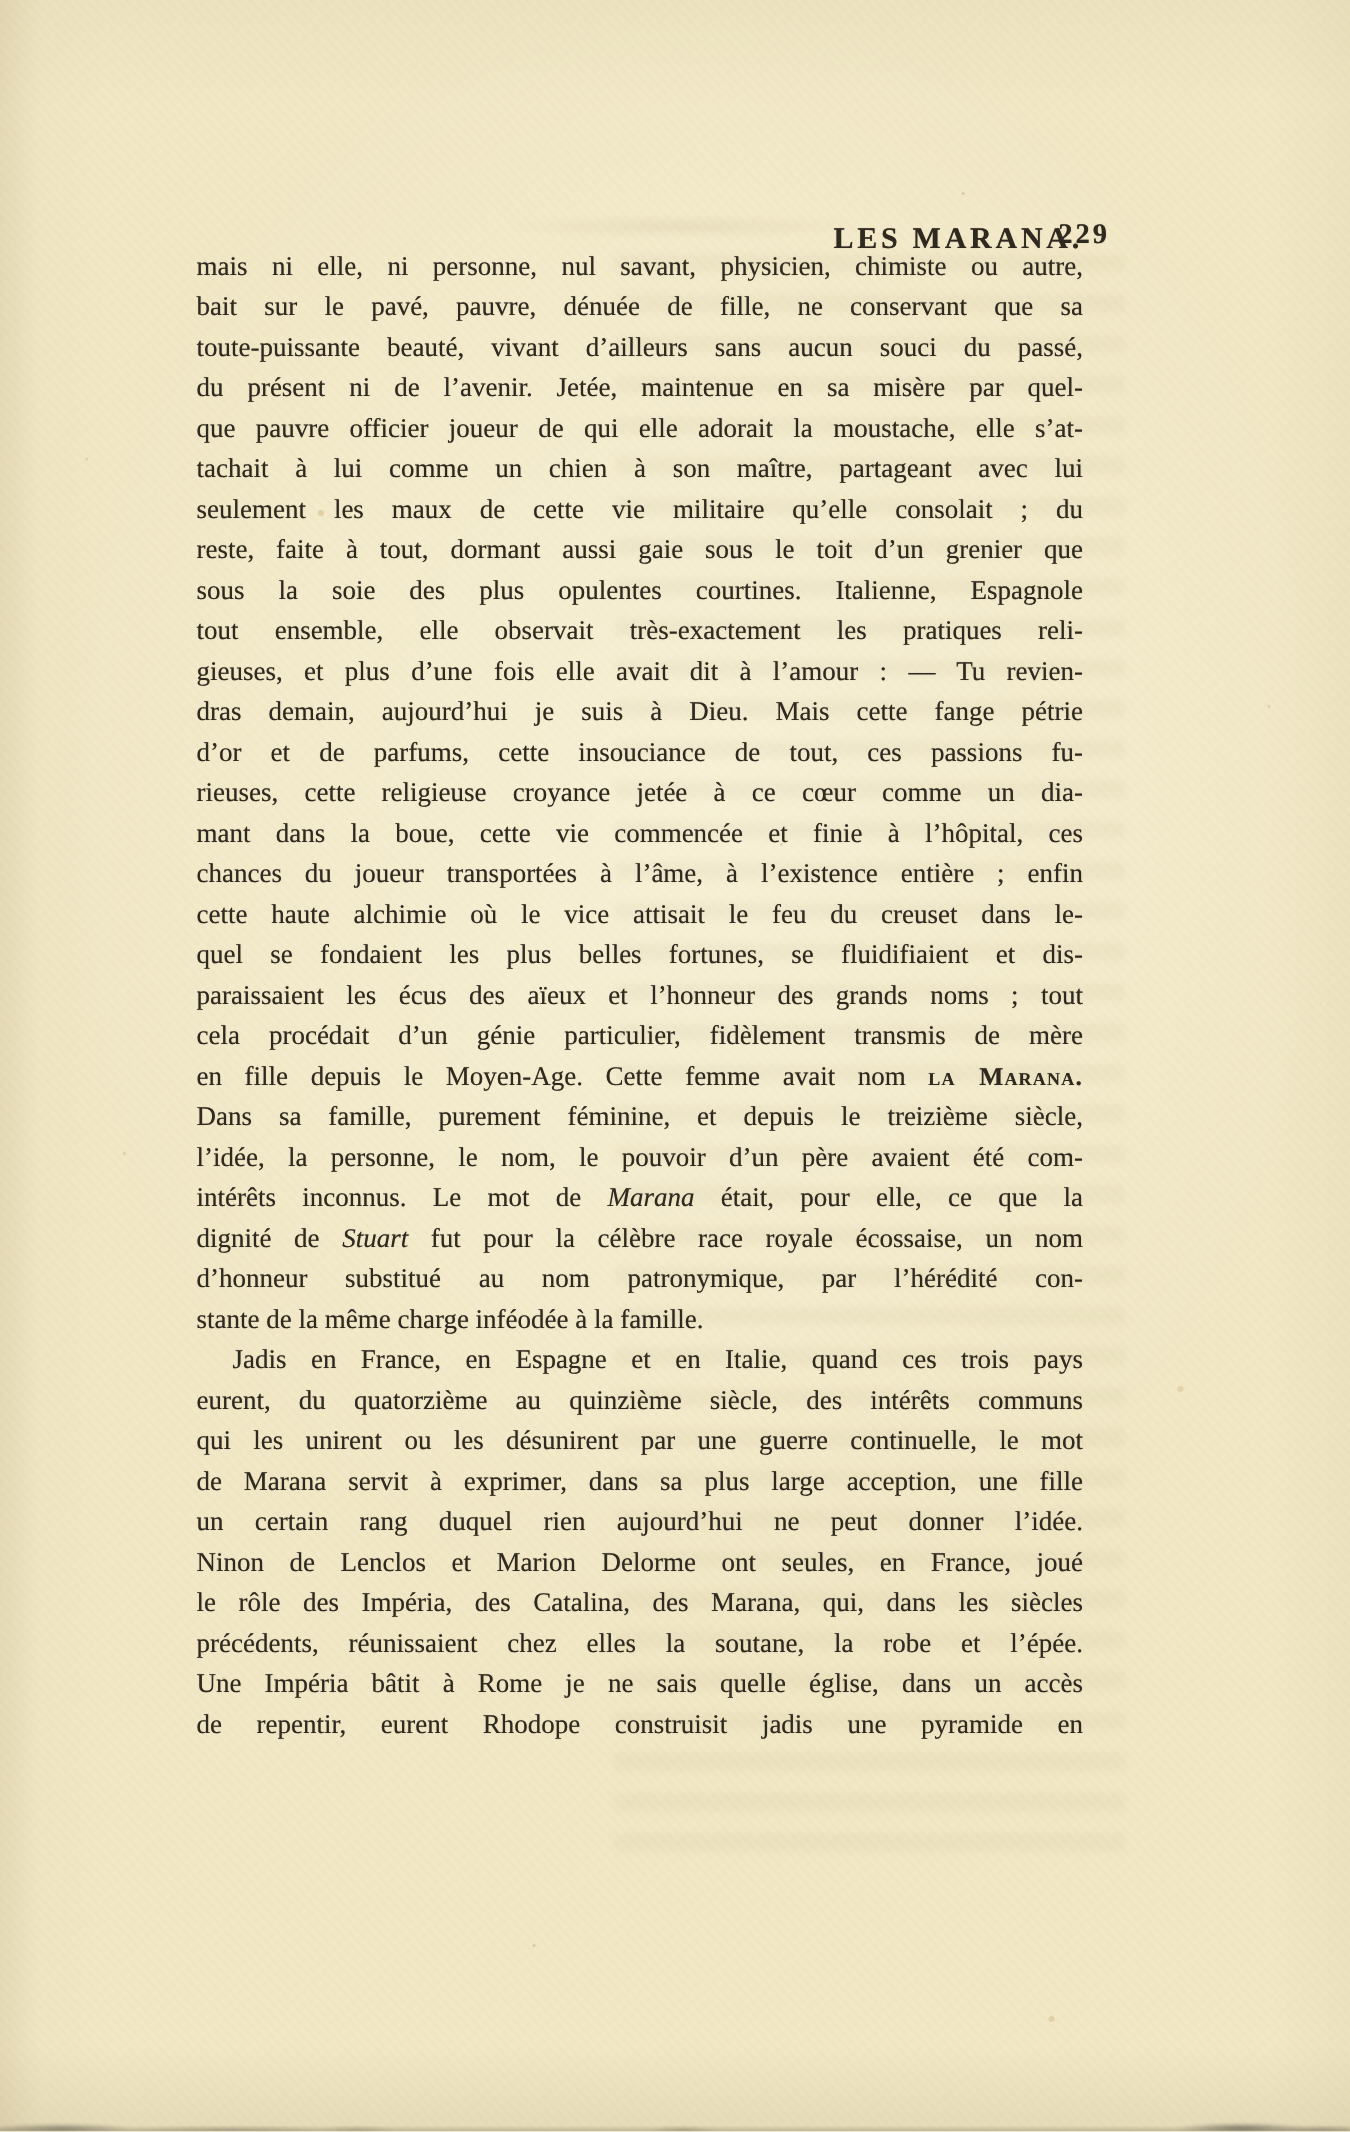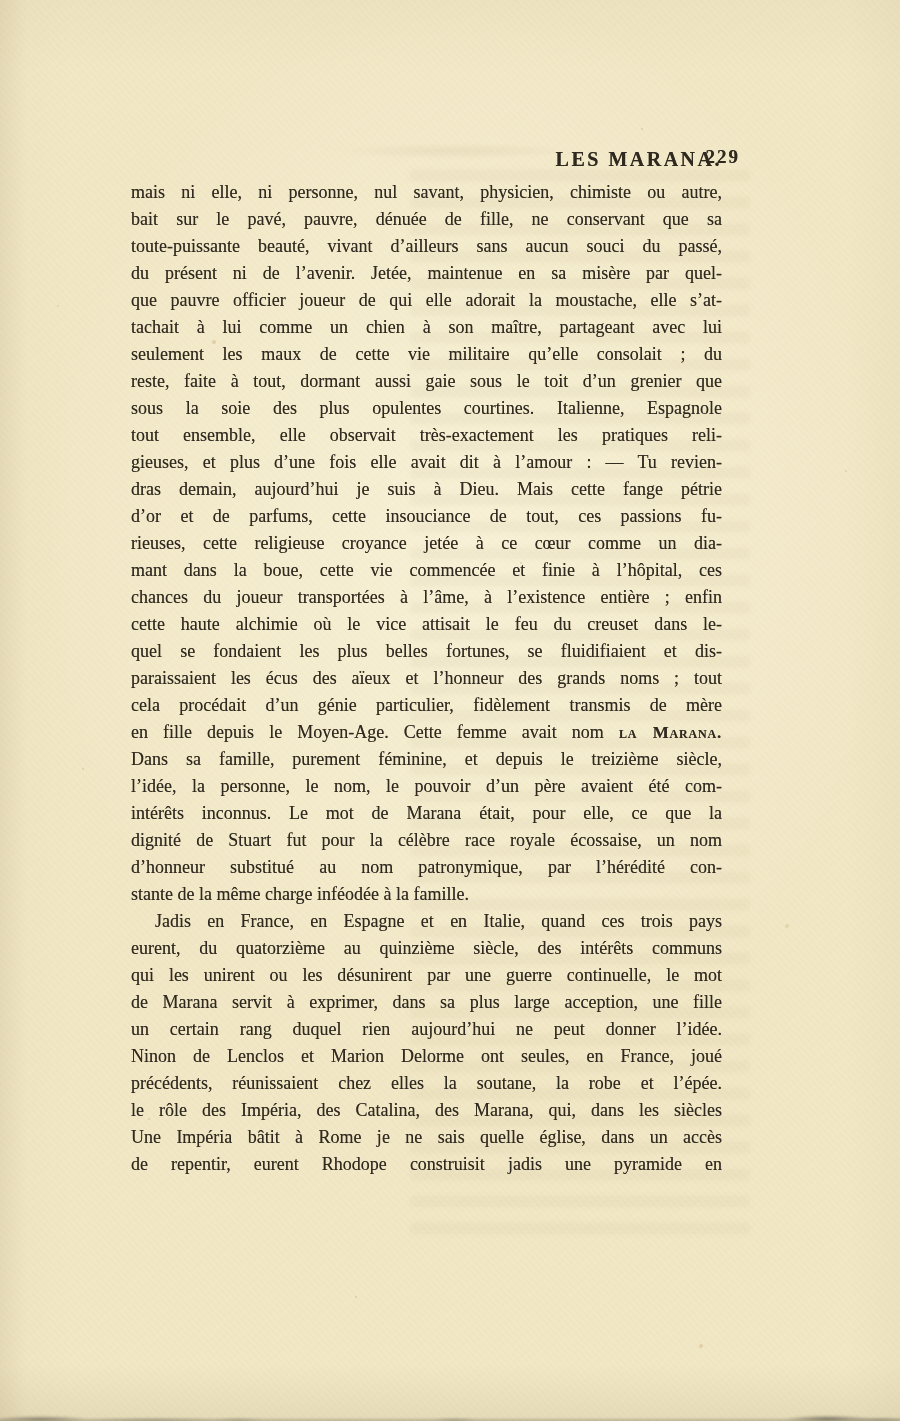--- a/index.html
+++ b/index.html
@@ -41,34 +41,34 @@
   .page-number {
     position: absolute; right: -18px; top: 0;
     font-size: 19px; font-weight: bold;
     letter-spacing: 2px;
     text-shadow: 0 0 0.5px rgba(48,41,31,0.65);
     margin-left: 20px;
   }
 
   
   .text-block {
-    position: absolute; left: 131px; top: 179px; width: 591px;
+    position: absolute; left: 131px; top: 164px; width: 591px;
   }
   .line {
     font-size: 18px;
     line-height: 27px;
     height: 27px;
     text-align: justify;
     text-align-last: justify;
     white-space: normal;
     text-shadow: 0 0 0.5px rgba(48,41,31,0.55);
   }
   .line.indent { text-indent: 24px; }
   .line.flush { text-align-last: left; }
-  .italic { }
+  .italic { font-style: italic; }
   .smallcaps { font-variant: small-caps; letter-spacing: 0.8px; font-weight: bold; font-size: 17px; }
 
   
   .bleed-through {
     position: absolute; left: 410px; top: 170px; width: 340px; height: 1070px;
     background: repeating-linear-gradient(180deg,
       rgba(148,126,82,0.05) 0 11px, rgba(148,126,82,0) 11px 27px);
     filter: blur(2px);
     pointer-events: none;
   }
@@ -161,22 +161,22 @@
       <div class="line"><span>intérêts inconnus. Le mot de </span><span class="italic">Marana</span><span> était, pour elle, ce que la</span></div>
       <div class="line"><span>dignité de </span><span class="italic">Stuart</span><span> fut pour la célèbre race royale écossaise, un nom</span></div>
       <div class="line"><span>d’honneur substitué au nom patronymique, par l’hérédité con-</span></div>
       <div class="line flush"><span>stante de la même charge inféodée à la famille.</span></div>
       <div class="line indent"><span>Jadis en France, en Espagne et en Italie, quand ces trois pays</span></div>
       <div class="line"><span>eurent, du quatorzième au quinzième siècle, des intérêts communs</span></div>
       <div class="line"><span>qui les unirent ou les désunirent par une guerre continuelle, le mot</span></div>
       <div class="line"><span>de Marana servit à exprimer, dans sa plus large acception, une fille</span></div>
       <div class="line"><span>un certain rang duquel rien aujourd’hui ne peut donner l’idée.</span></div>
       <div class="line"><span>Ninon de Lenclos et Marion Delorme ont seules, en France, joué</span></div>
+      <div class="line"><span>le rôle des Impéria, des Catalina, des Marana, qui, dans les siècles</span></div>
       <div class="line"><span>précédents, réunissaient chez elles la soutane, la robe et l’épée.</span></div>
-      <div class="line"><span>le rôle des Impéria, des Catalina, des Marana, qui, dans les siècles</span></div>
       <div class="line"><span>Une Impéria bâtit à Rome je ne sais quelle église, dans un accès</span></div>
       <div class="line"><span>de repentir, eurent Rhodope construisit jadis une pyramide en</span></div>
     </div>
 
   <div class="smudge smudge-left"></div>
   <div class="smudge smudge-center"></div>
   <div class="smudge smudge-right"></div>
   <div class="bottom-edge-line"></div>
 
 </div>

